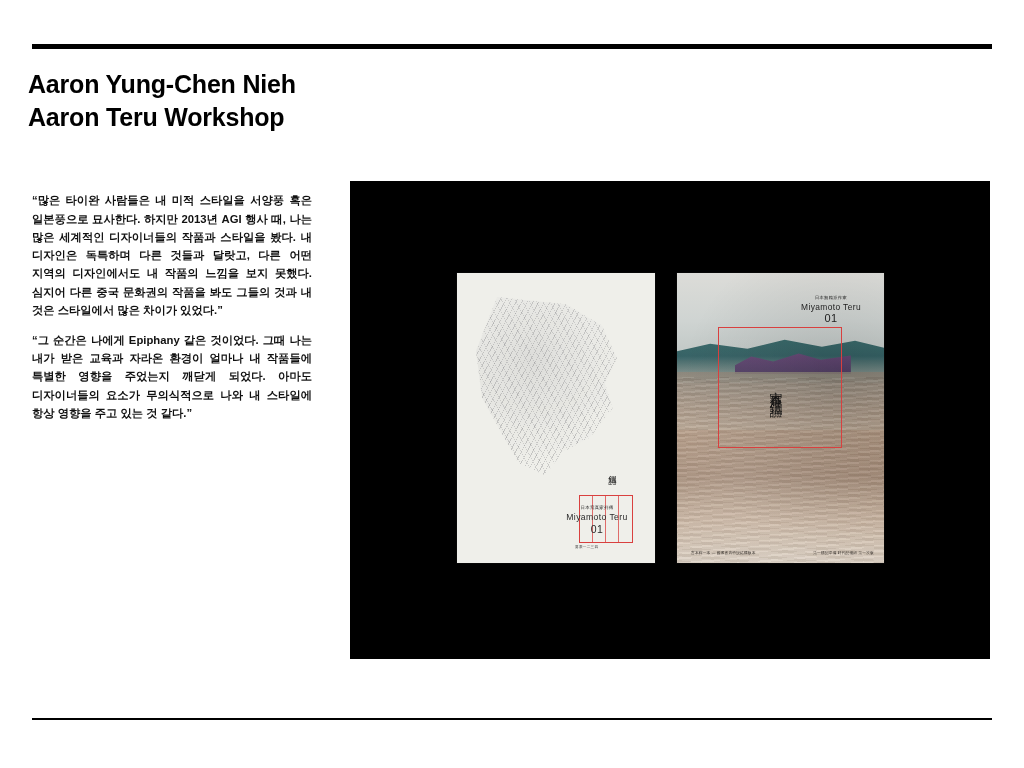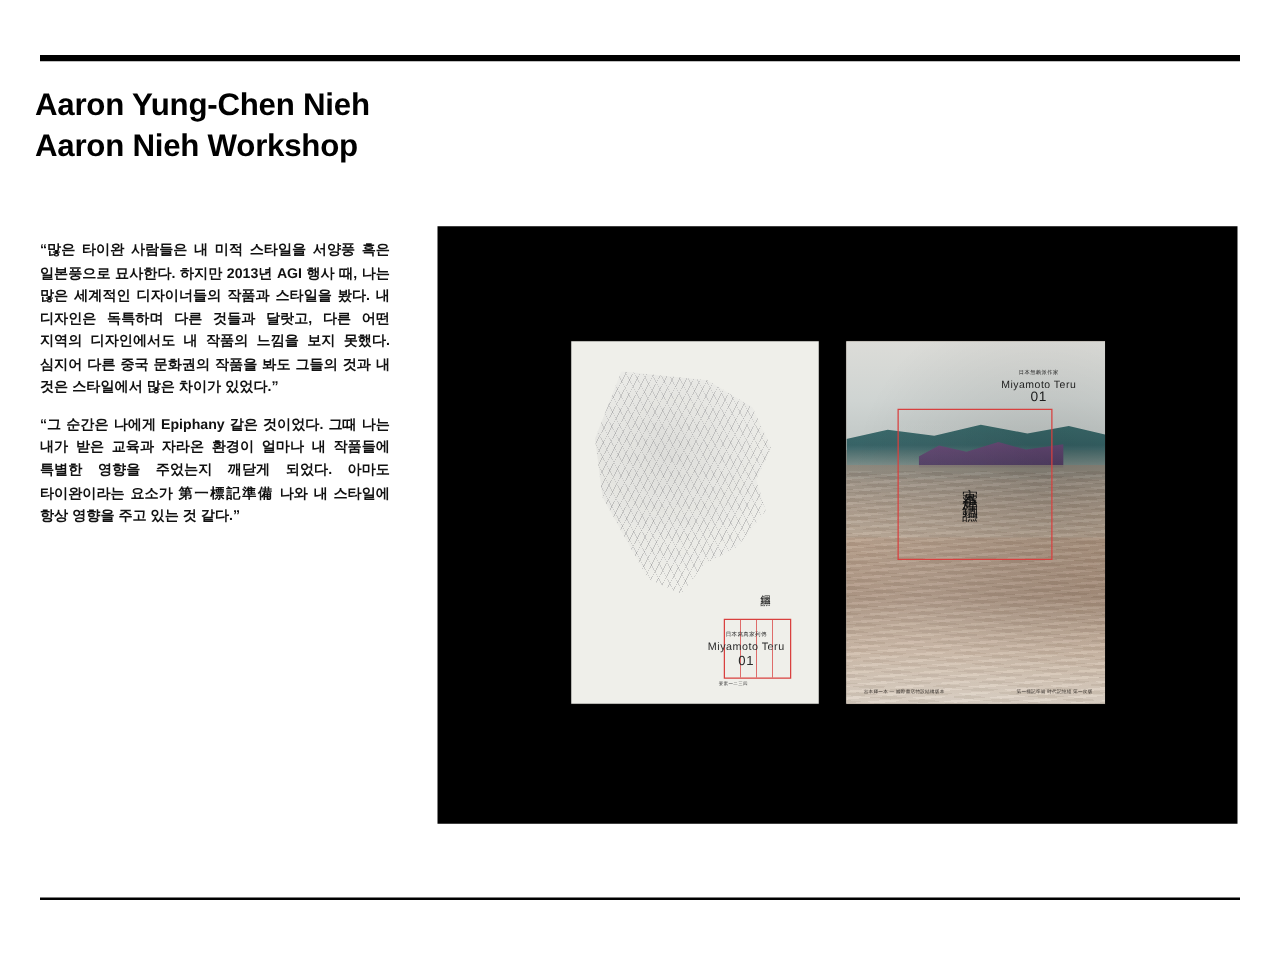--- a/index.html
+++ b/index.html
@@ -274,26 +274,26 @@
 </style>
 </head>
 <body>
 
 <div class="page">
 
   <div class="rule-top"></div>
 
   <div class="title-block">
     <div class="title-line">Aaron Yung-Chen Nieh</div>
-    <div class="title-line">Aaron Nieh Workshop</div>
+    <div class="title-line">Aaron Teru Workshop</div>
   </div>
 
   <div class="left-col">
     <p class="quote">“많은 타이완 사람들은 내 미적 스타일을 서양풍 혹은 일본풍으로 묘사한다. 하지만 2013년 AGI 행사 때, 나는 많은 세계적인 디자이너들의 작품과 스타일을 봤다. 내 디자인은 독특하며 다른 것들과 달랏고, 다른 어떤 지역의 디자인에서도 내 작품의 느낌을 보지 못했다. 심지어 다른 중국 문화권의 작품을 봐도 그들의 것과 내 것은 스타일에서 많은 차이가 있었다.”</p>
-    <p class="quote">“그 순간은 나에게 Epiphany 같은 것이었다. 그때 나는 내가 받은 교육과 자라온 환경이 얼마나 내 작품들에 특별한 영향을 주었는지 깨닫게 되었다. 아마도 타이완이라는 요소가 第一標記準備 나와 내 스타일에 항상 영향을 주고 있는 것 같다.”</p>
+    <p class="quote">“그 순간은 나에게 Epiphany 같은 것이었다. 그때 나는 내가 받은 교육과 자라온 환경이 얼마나 내 작품들에 특별한 영향을 주었는지 깨닫게 되었다. 아마도 디자이너들의 요소가 무의식적으로 나와 내 스타일에 항상 영향을 주고 있는 것 같다.”</p>
   </div>
 
   <div class="image-panel">
 
     <div class="book book-left">
       <div class="map-shape"></div>
       <div class="red-grid-small"></div>
       <div class="vert-kanji">錮讌</div>
       <div class="left-credit">
         <div class="tiny">日本寫真家列傳</div>

